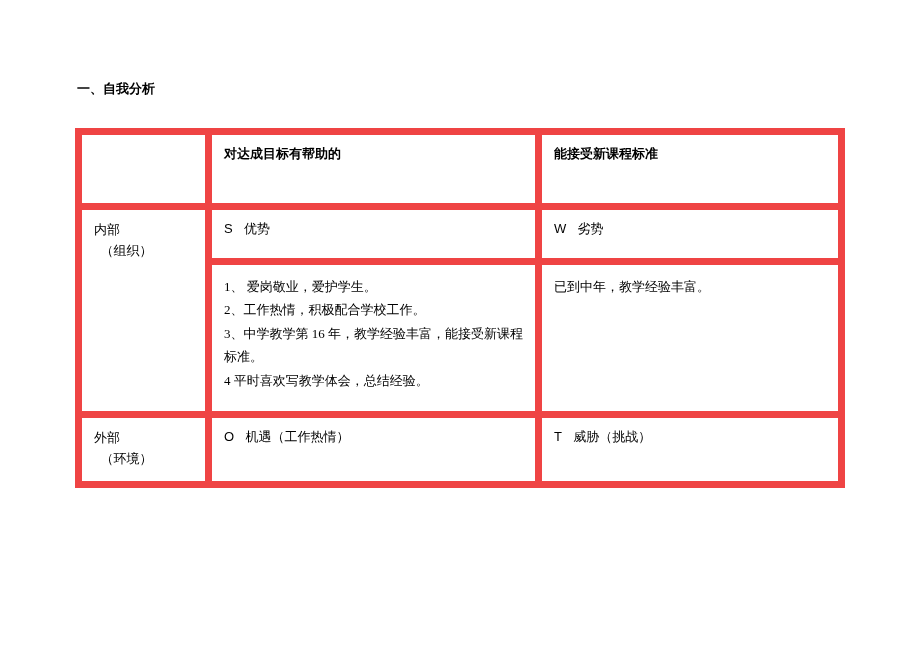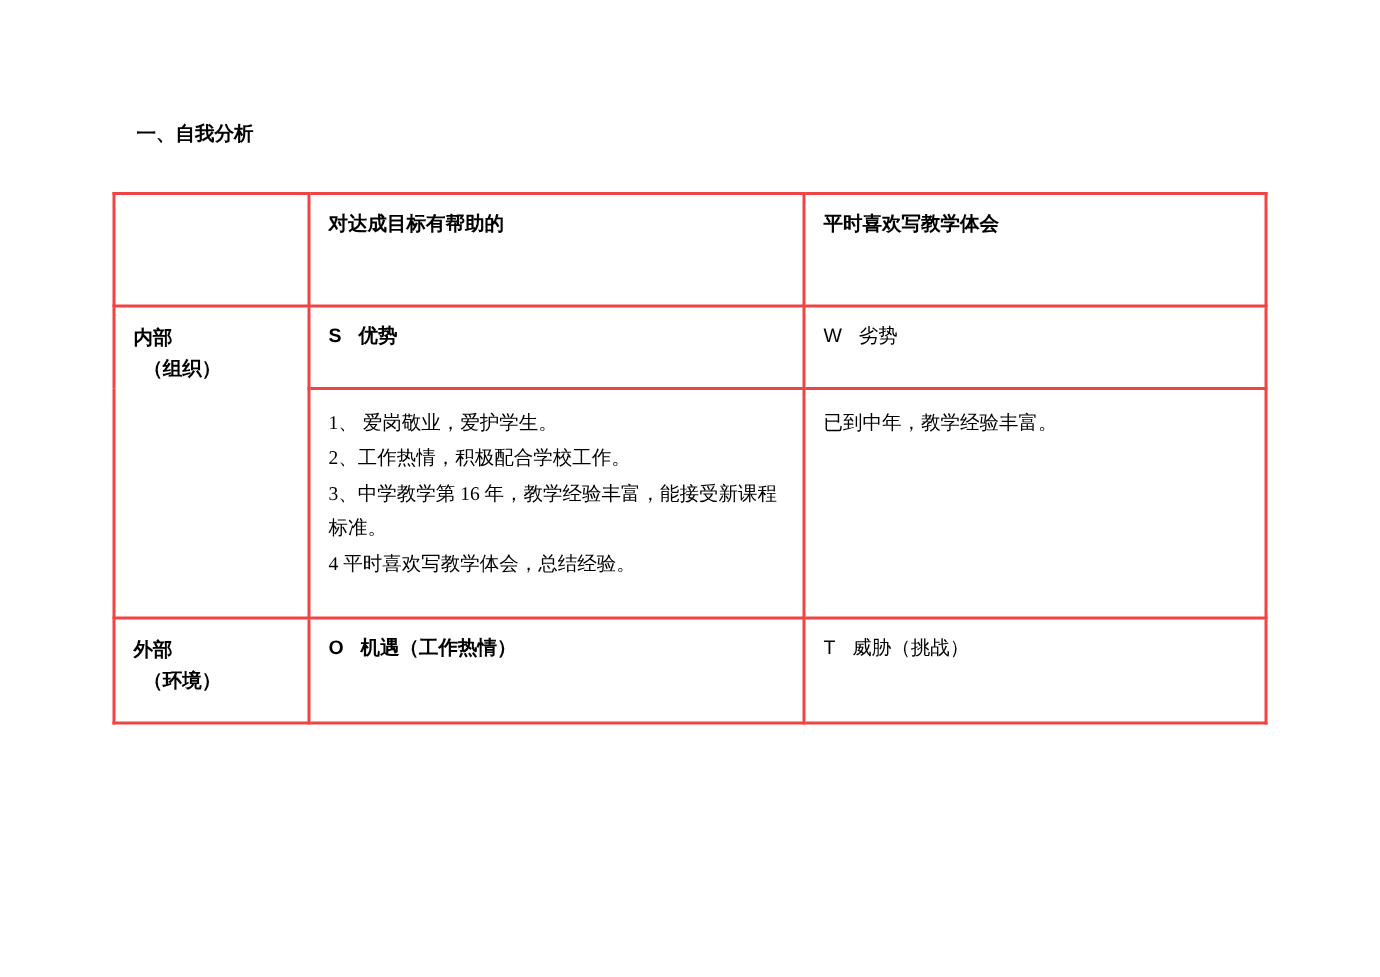--- a/index.html
+++ b/index.html
@@ -12,57 +12,56 @@
       background: #ffffff;
       width: 920px;
       height: 651px;
       padding: 80px 75px 40px 75px;
       font-size: 13px;
       color: #000;
     }
     .title {
       font-weight: bold;
       margin-bottom: 30px;
-      margin-left: 16px;
+      margin-left: 2px;
     }
     table {
       border-collapse: collapse;
       width: 100%;
     }
     td {
-      border: 2px solid #ef4444;
+      border: 7px solid #ef4444;
       padding: 10px 12px;
       vertical-align: top;
       text-align: left;
     }
     .col1 {
       width: 130px;
     }
     .col2 {
       width: 330px;
-      font-weight: bold;
     }
     .col3 {
       width: auto;
     }
     .header-row td {
       height: 75px;
       font-weight: bold;
     }
     .label-row td {
       height: 55px;
     }
     .content-row td {
       height: 153px;
     }
     .external-row td {
       height: 70px;
     }
     .rowlabel {
-      font-weight: bold;
+      font-weight: normal;
       line-height: 1.6;
     }
     .letter {
       font-family: Arial, sans-serif;
       margin-right: 8px;
     }
     .content-text {
       line-height: 1.8;
       font-weight: normal;
     }
@@ -70,21 +69,21 @@
 </head>
 <body>
 
 <div class="title">一、自我分析</div>
 
 <table>
   <tbody>
       <tr class="header-row">
     <td class="col1"></td>
     <td class="col2">对达成目标有帮助的</td>
-    <td class="col3">平时喜欢写教学体会</td>
+    <td class="col3">能接受新课程标准</td>
   </tr>
   <tr class="label-row">
     <td class="col1 rowlabel" rowspan="2">
       <span>内部</span><br>
       &nbsp;&nbsp;<span>（组织）</span>
     </td>
     <td class="col2">
       <span class="letter">S</span>
       <span>优势</span>
     </td>

